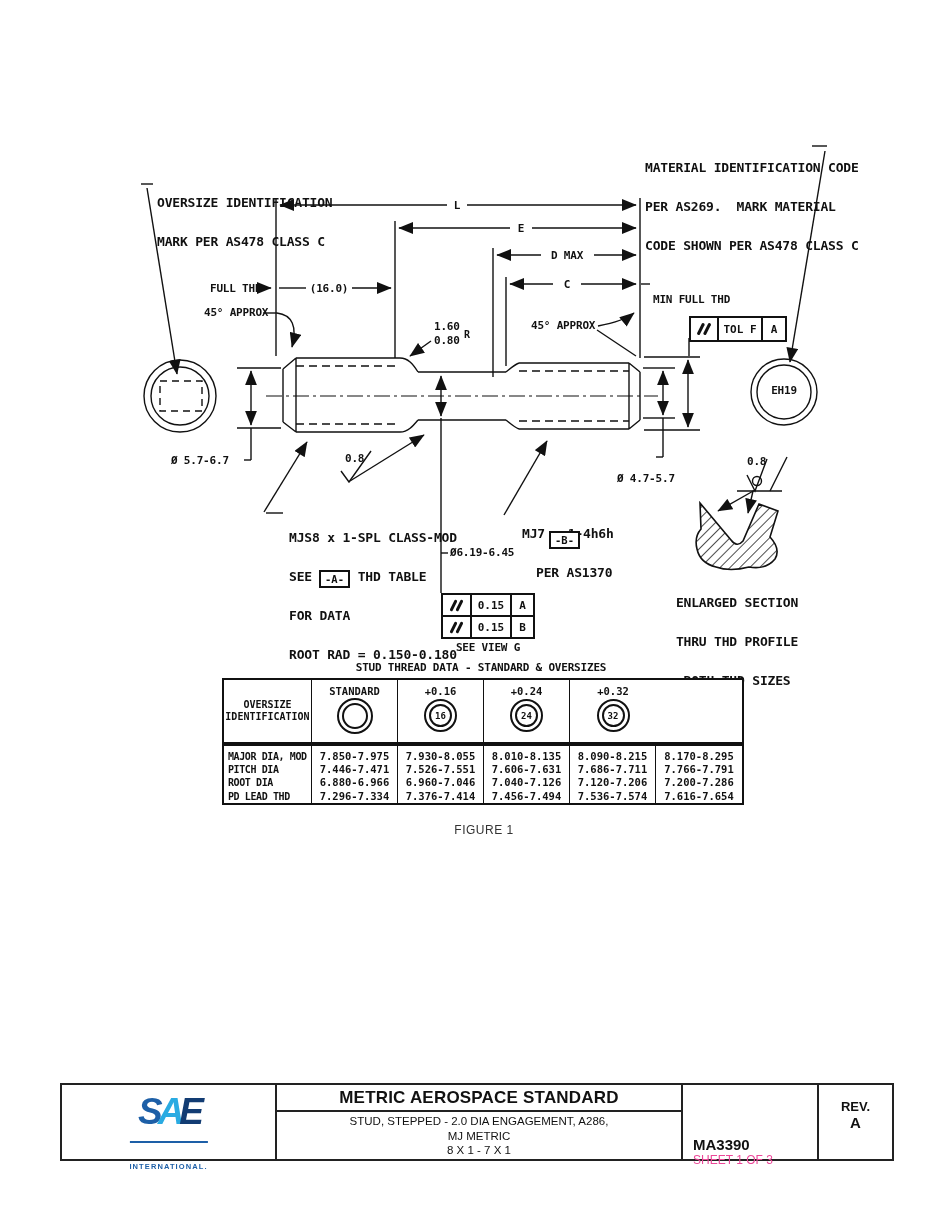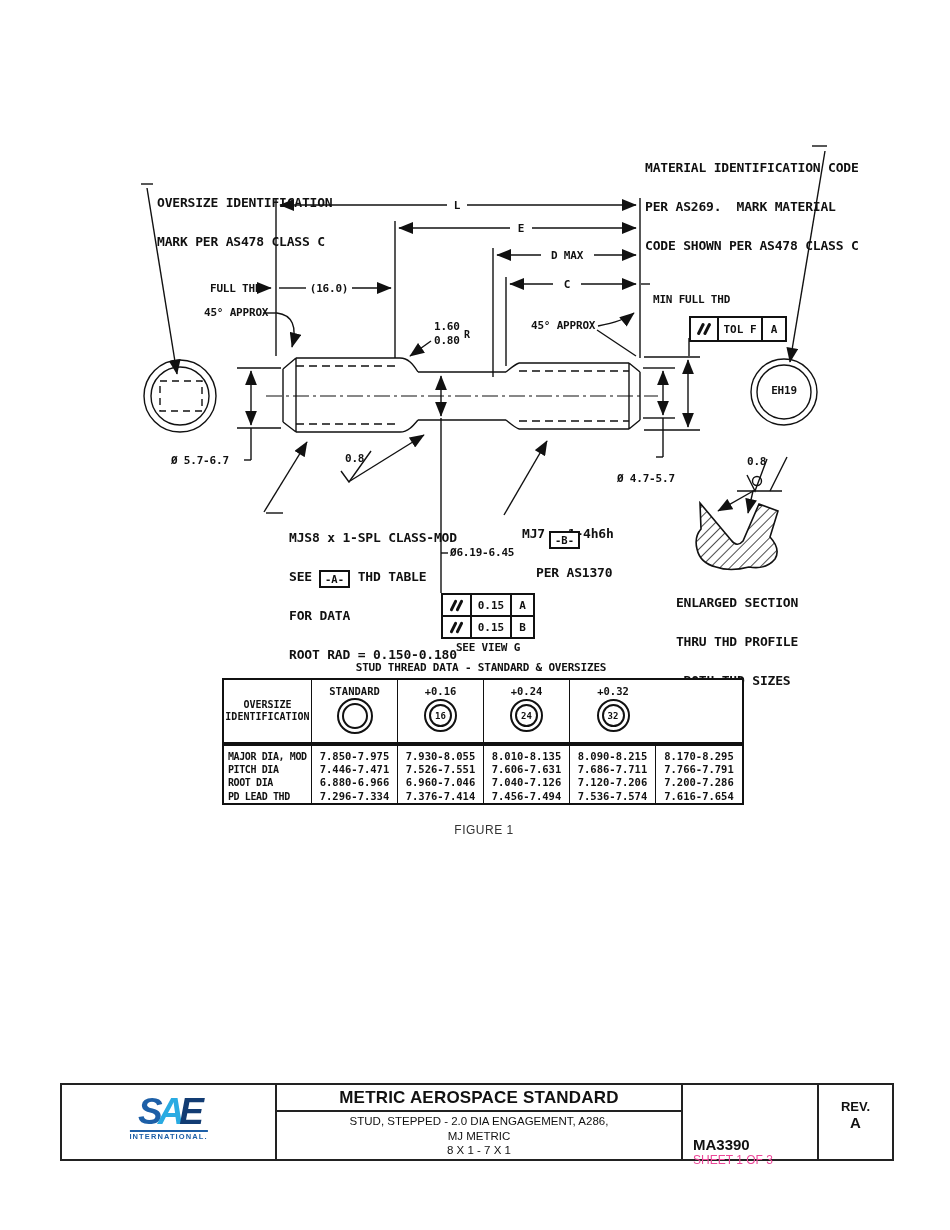--- a/index.html
+++ b/index.html
@@ -41,21 +41,21 @@
   .tb-title{font:bold 17px "Liberation Sans",sans-serif;color:#111;text-align:center;
      border-bottom:2px solid #222;padding:3px 0 2px 0;letter-spacing:0.2px;}
   .tb-sub{font:11.5px "Liberation Sans",sans-serif;color:#111;text-align:center;line-height:14.5px;padding-top:2px;}
   .tb-num{font:bold 15px "Liberation Sans",sans-serif;color:#111;}
   .tb-sheet{font:12px "Liberation Sans",sans-serif;color:#ec4899;}
   .tb-rev{font:bold 13px "Liberation Sans",sans-serif;color:#111;text-align:center;}
   .tb-reva{font:bold 15px "Liberation Sans",sans-serif;color:#111;text-align:center;}
   .sae{font:bold italic 37px "Liberation Sans",sans-serif;letter-spacing:-5px;line-height:34px;}
   .sae .s{color:#1d5fa7;} .sae .a{color:#2aabe2;} .sae .e{color:#123c73;}
   .sae-sub{font:bold 7.5px "Liberation Sans",sans-serif;color:#1d5fa7;letter-spacing:1.1px;
-     border-top:2px solid #1d5fa7;padding-top:0;margin-top:1px;}
+     border-top:2px solid #1d5fa7;padding-top:19px;margin-top:12px;}
   .fig-cap{position:absolute;font:12px "Liberation Sans",sans-serif;color:#333;letter-spacing:0.5px;}
 </style>
 </head>
 <body>
 
 <div id="canvas">
 
   <svg class="abs" width="950" height="1230" viewBox="0 0 950 1230" style="left:0;top:0;">
     <defs>
       <marker id="ah" viewBox="0 0 10 8" refX="9.5" refY="4" markerWidth="11" markerHeight="8.5" orient="auto">

